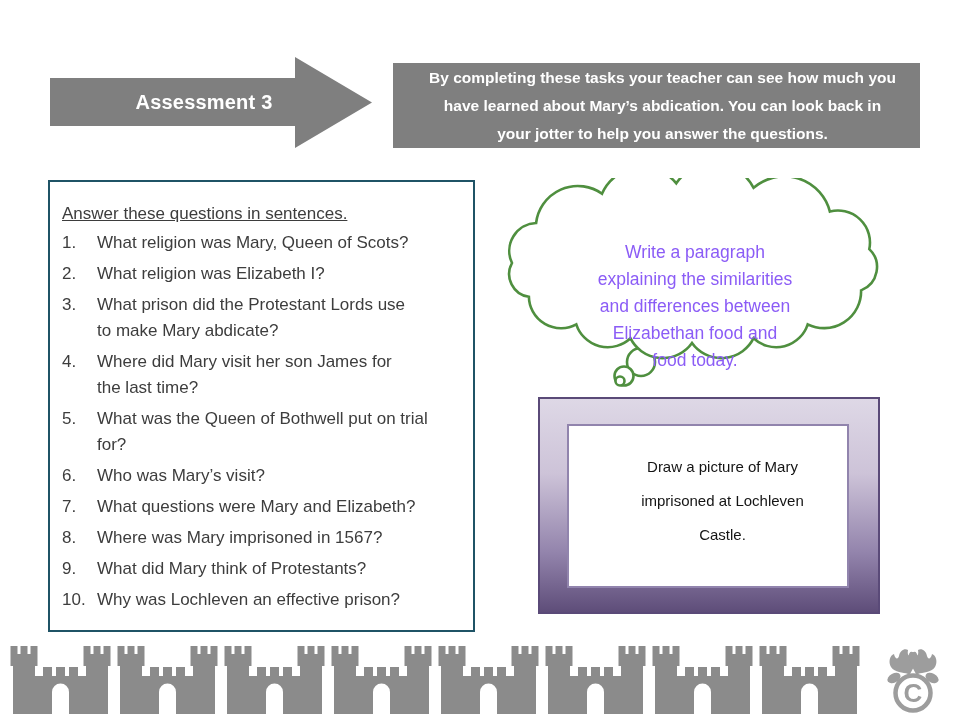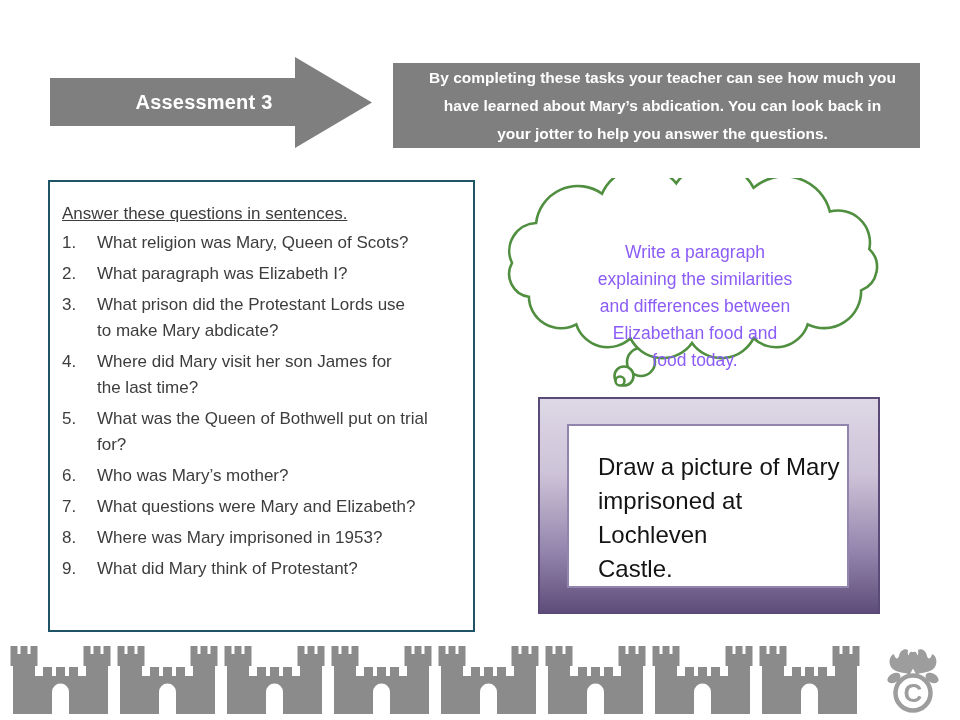--- a/index.html
+++ b/index.html
@@ -42,21 +42,21 @@
   .draw-box{
     position:absolute;left:538px;top:397px;width:342px;height:217px;box-sizing:border-box;
     border:2px solid #5a4a78;
     background:linear-gradient(to bottom,#ded8e6 0%,#cdc3d8 35%,#9384ac 72%,#5e4d79 100%);
   }
   .draw-inner{
     position:absolute;left:27px;top:25px;width:282px;height:164px;box-sizing:border-box;
     background:#ffffff;border:2px solid #9184ad;
   }
   .draw-text{
-    margin-top:24px;text-align:left;color:#141414;font-size:24px;
+    margin-top:24px;text-align:center;color:#141414;font-size:15px;
     line-height:34px;white-space:pre-line;font-family:"Liberation Sans",sans-serif;margin-left:29px;
   }
   
   .castle-row{position:absolute;left:10px;top:646px;display:flex;gap:6px;}
   .castle{width:101px;height:68px;}
   .moose{position:absolute;left:878px;top:646px;}
 </style>
 </head>
 <body>
 
@@ -75,52 +75,56 @@
 
   <div class="q-box">
     <p class="q-intro">Answer these questions in sentences.</p>
 
     <div class="q-item">
       <span class="q-num">1.</span>
       <span class="q-text">What religion was Mary, Queen of Scots?</span>
     </div>
     <div class="q-item">
       <span class="q-num">2.</span>
-      <span class="q-text">What paragraph was Elizabeth I?</span>
+      <span class="q-text">What religion was Elizabeth I?</span>
     </div>
     <div class="q-item">
       <span class="q-num">3.</span>
       <span class="q-text">What prison did the Protestant Lords use
 to make Mary abdicate?</span>
     </div>
     <div class="q-item">
       <span class="q-num">4.</span>
       <span class="q-text">Where did Mary visit her son James for
 the last time?</span>
     </div>
     <div class="q-item">
       <span class="q-num">5.</span>
       <span class="q-text">What was the Queen of Bothwell put on trial
 for?</span>
     </div>
     <div class="q-item">
       <span class="q-num">6.</span>
-      <span class="q-text">Who was Mary’s mother?</span>
+      <span class="q-text">Who was Mary’s visit?</span>
     </div>
     <div class="q-item">
       <span class="q-num">7.</span>
       <span class="q-text">What questions were Mary and Elizabeth?</span>
     </div>
     <div class="q-item">
       <span class="q-num">8.</span>
-      <span class="q-text">Where was Mary imprisoned in 1953?</span>
+      <span class="q-text">Where was Mary imprisoned in 1567?</span>
     </div>
     <div class="q-item">
       <span class="q-num">9.</span>
-      <span class="q-text">What did Mary think of Protestant?</span>
+      <span class="q-text">What did Mary think of Protestants?</span>
+    </div>
+    <div class="q-item">
+      <span class="q-num">10.</span>
+      <span class="q-text">Why was Lochleven an effective prison?</span>
     </div>
   </div>
 
   <svg class="cloud-svg" width="374" height="216" viewBox="0 0 374 216">
     <g fill="#ffffff" stroke="#4f8f3f" stroke-width="2.6" stroke-linecap="round">
       <circle cx="135" cy="184" r="14"></circle>
       <circle cx="118" cy="198" r="9.5"></circle>
       <circle cx="114" cy="203" r="4.5"></circle>
       <path d="
         M6,85

